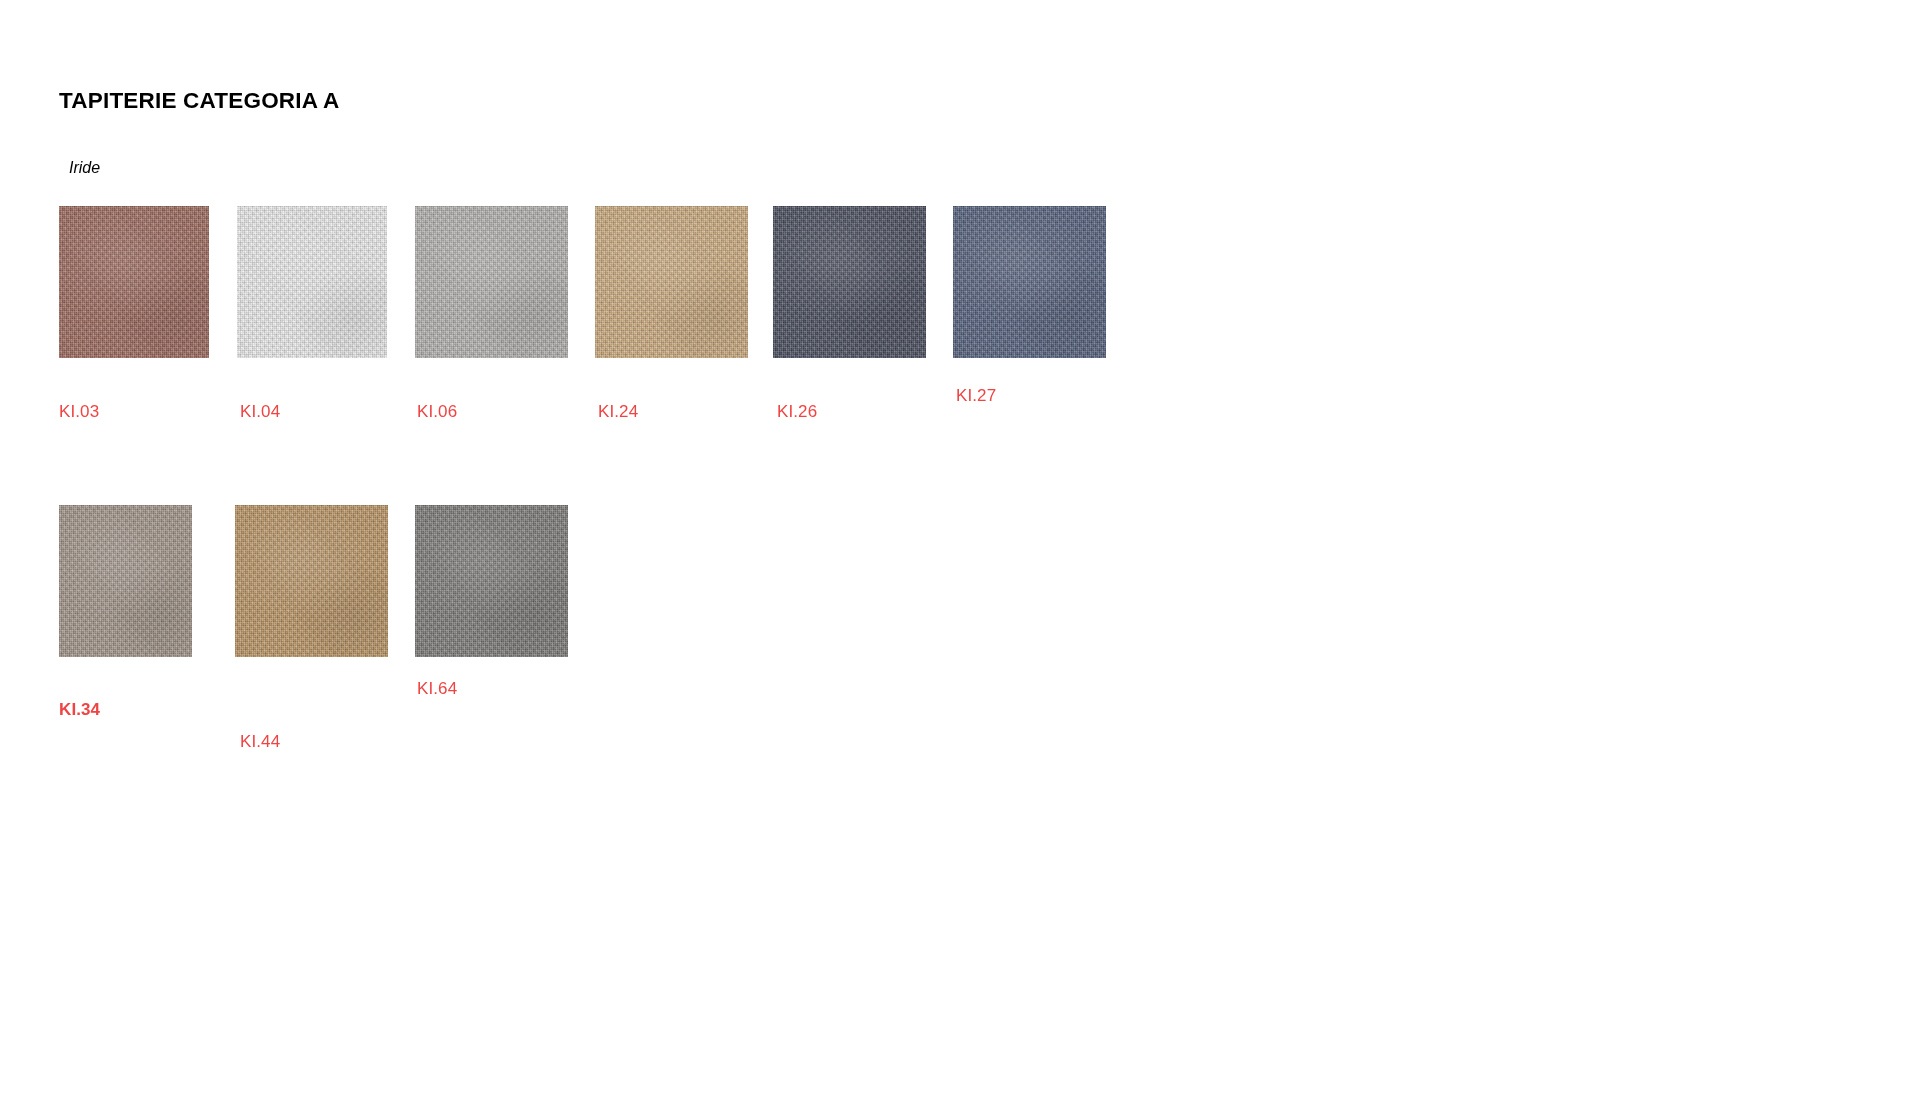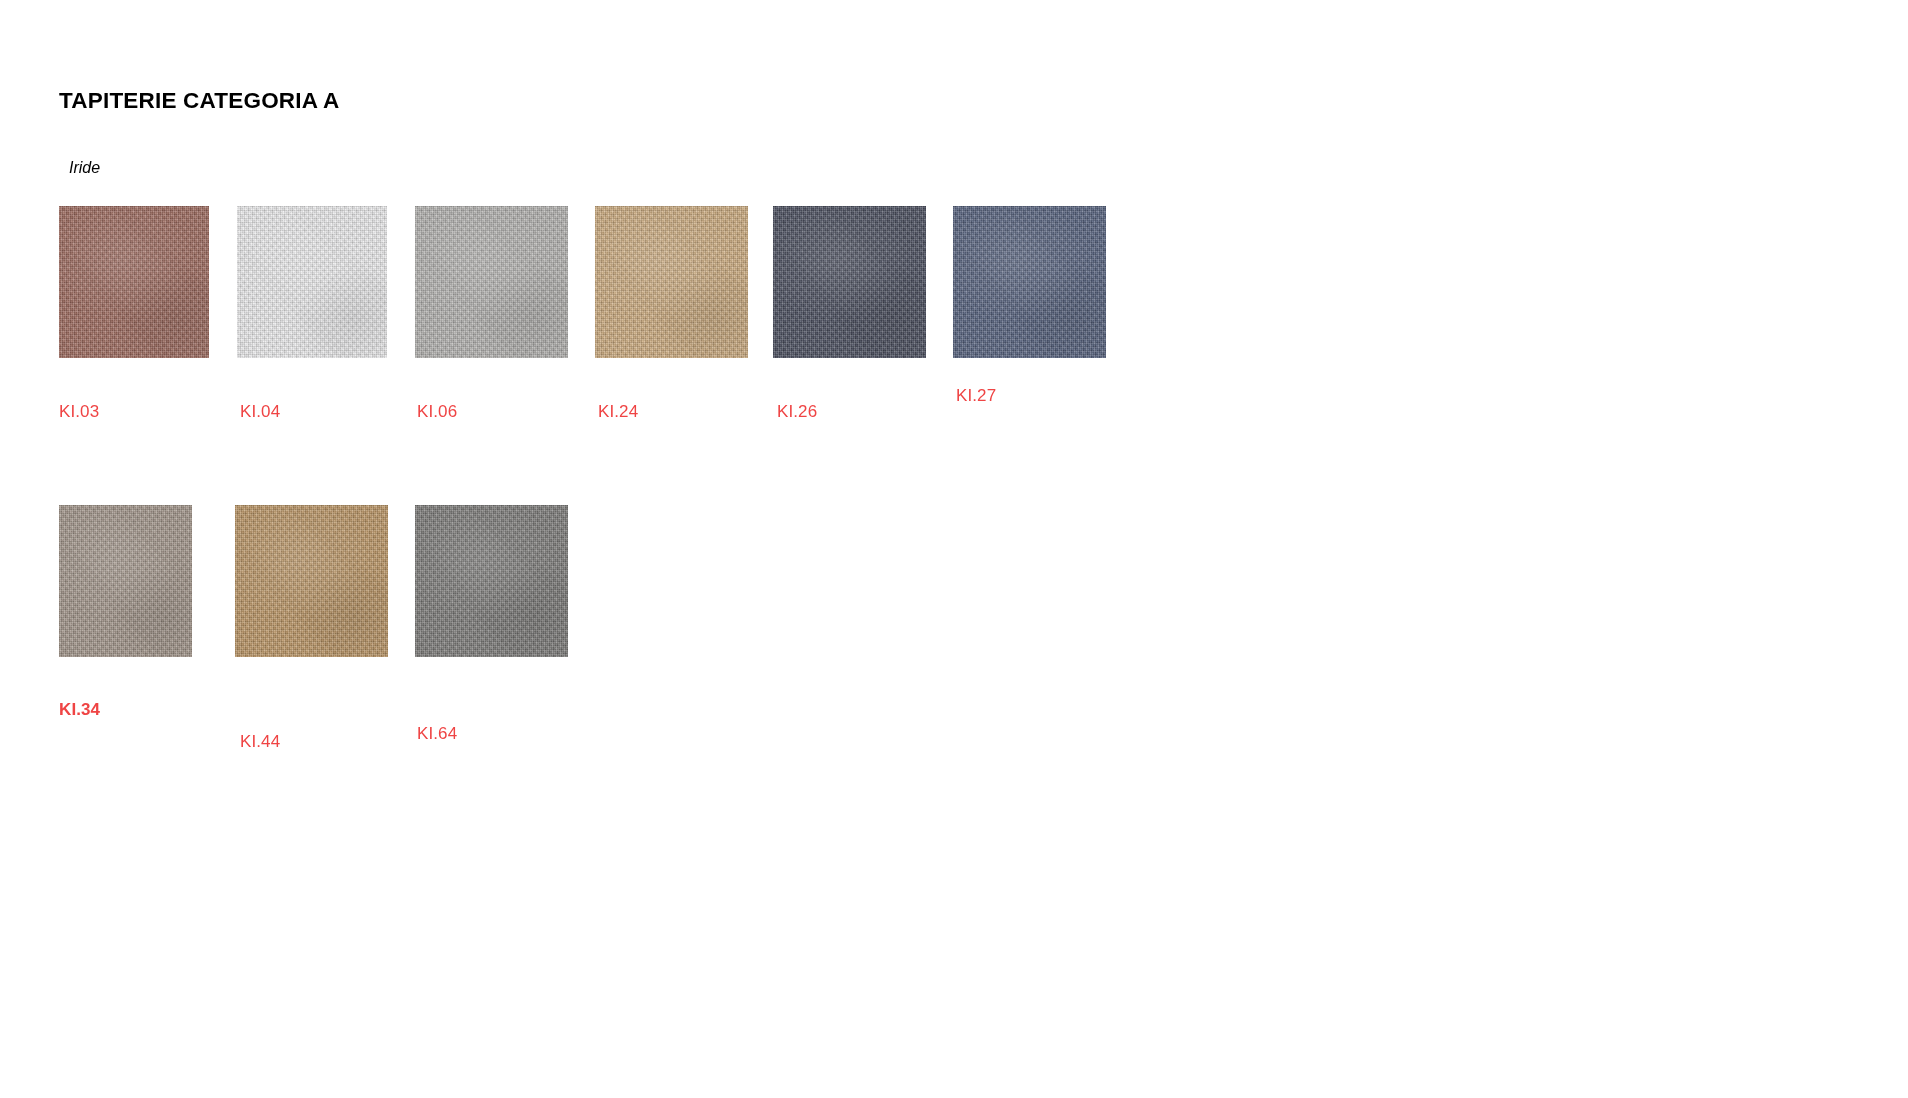--- a/index.html
+++ b/index.html
@@ -159,17 +159,17 @@
       <div class="swatch-cell" style="left: 0px; top: 0px;">
         <div class="swatch-chip" style="position: absolute; left: 59px; top: 505px; width: 133px; height: 152px; background-color: rgb(162, 149, 138);"></div>
         <div class="swatch-label" style="left: 59px; top: 700px; font-weight: bold;">KI.34</div>
       </div>
       <div class="swatch-cell" style="left: 0px; top: 0px;">
         <div class="swatch-chip" style="position: absolute; left: 235px; top: 505px; width: 153px; height: 152px; background-color: rgb(186, 149, 101);"></div>
         <div class="swatch-label" style="left: 240px; top: 700px; margin-top: 32px;">KI.44</div>
       </div>
       <div class="swatch-cell" style="left: 0px; top: 0px;">
         <div class="swatch-chip" style="position: absolute; left: 415px; top: 505px; width: 153px; height: 152px; background-color: rgb(124, 123, 121);"></div>
-        <div class="swatch-label" style="left: 417px; top: 724px;">KI.64</div>
+        <div class="swatch-label" style="left: 417px; top: 679px;">KI.64</div>
       </div>
     </div>
 
 </div>
 
 </body></html>

